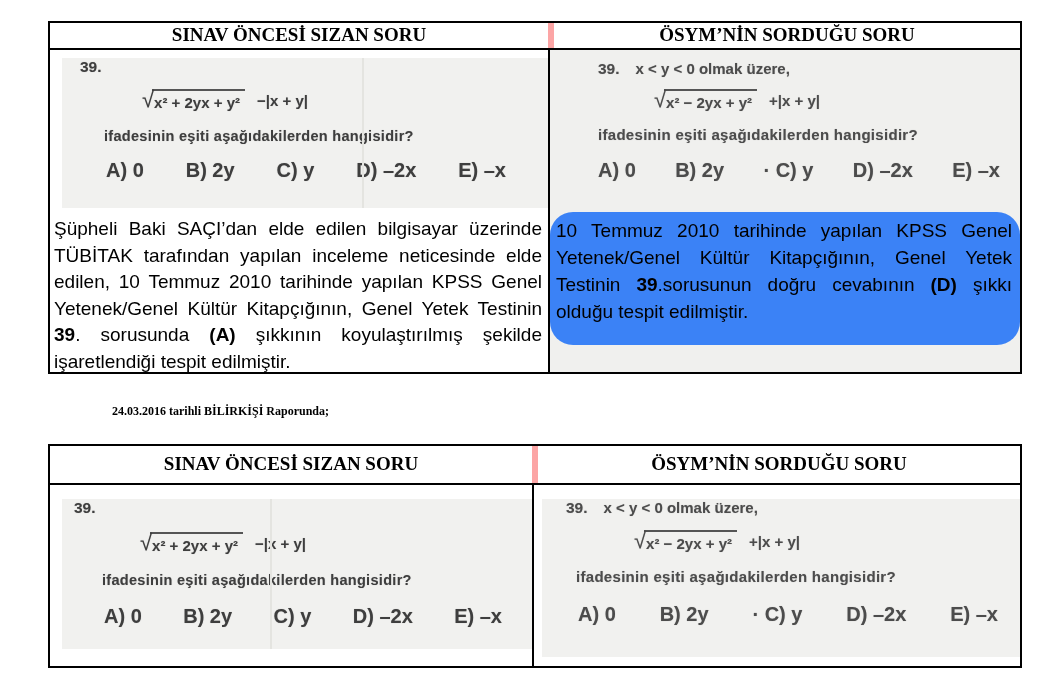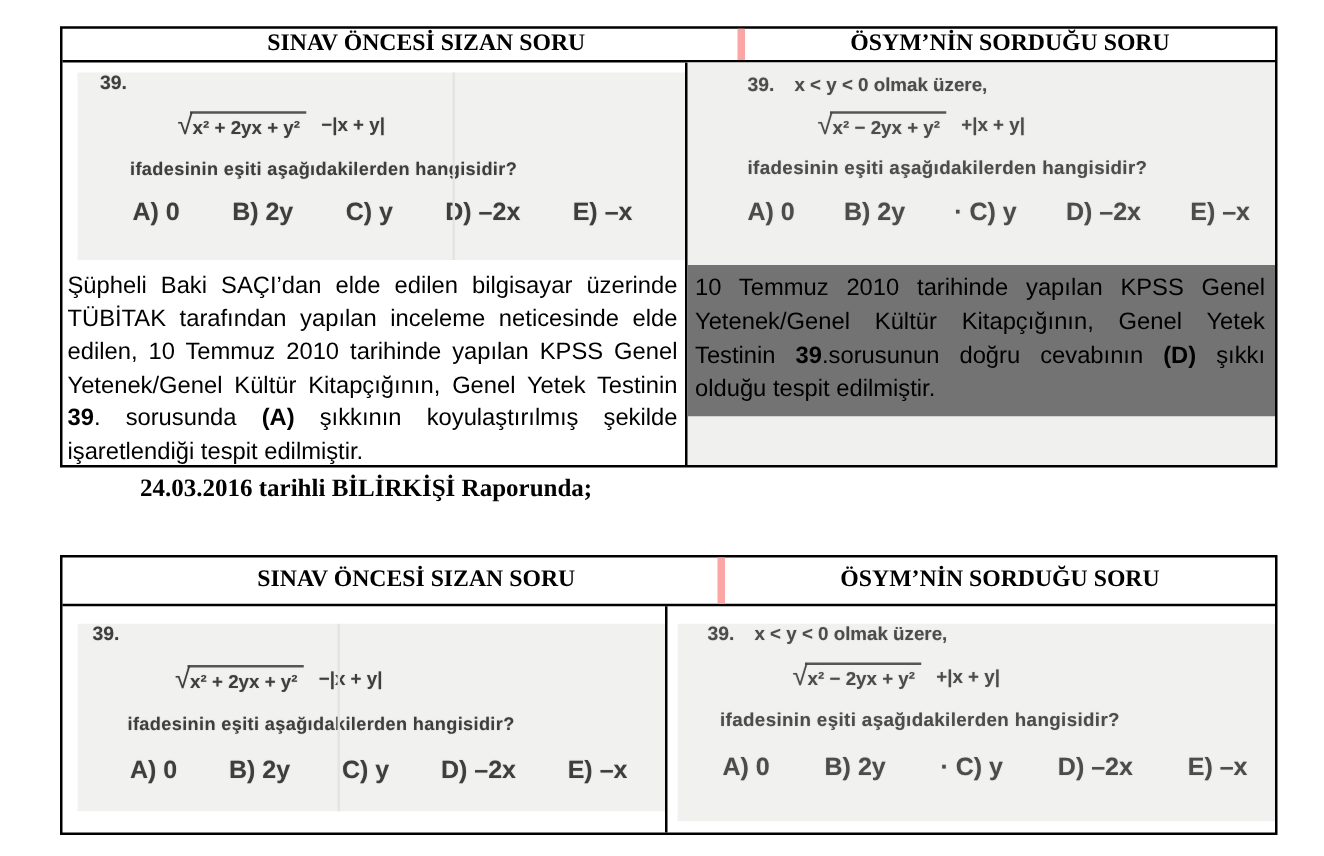--- a/index.html
+++ b/index.html
@@ -6,21 +6,21 @@
   .page {
     position:relative; width:1059px; height:685px; background:#fff;
     font-family:"Liberation Serif", serif; overflow:hidden;
   }
 
   
   .cmp { position:absolute; left:48px; width:970px; border:2px solid #000; background:#fff; }
   #t1 { top:21px; }
   #t2 { top:444px; }
 
-  .hdr-row { display:grid; border-bottom:2px solid #000;padding-left:42px; }
+  .hdr-row { display:grid; border-bottom:2px solid #000; }
   #t1 .hdr-row, #t1 .body-row { grid-template-columns:498px 1fr; }
   #t2 .hdr-row, #t2 .body-row { grid-template-columns:482px 1fr; }
 
   .hdr-cell {
     text-align:center; font-weight:bold; font-size:19px; line-height:20px;
     font-family:"Liberation Serif", serif; color:#000;
   }
   #t1 .hdr-cell { padding:2px 0 3px; }
   #t2 .hdr-cell { padding:8px 0 9px; }
   .hdr-cell + .hdr-cell { border-left:6px solid #fca5a5; }
@@ -75,27 +75,27 @@
   #t1 .scan-r .q-options { margin:16px 0 0 48px; width:402px; }
   #t2 .scan-l .q-options { margin:17px 0 0 42px; width:398px; }
   #t2 .scan-r .q-options { margin:18px 0 0 36px; width:420px; }
 
   
   .para {
     text-align:justify; font-size:19px; color:#000; margin:0;
     font-family:Liberation Sans, sans-serif;
   }
   .para-l { margin:8px 6px 0 4px; line-height:26.5px; }
-  .para-r { background:#737373; padding:5px 8px 8px 6px; line-height:27px; }
+  .para-r { background:#3b82f6; padding:5px 8px 20px 6px; line-height:27px;border-radius:23px; }
   .para b { font-weight:bold; }
 
   
   .mid-heading {
-    position:absolute; left:112px; top:380px;
-    font-weight:bold; font-size:20px; color:#000;
+    position:absolute; left:112px; top:404px;
+    font-weight:bold; font-size:12px; color:#000;
     font-family:"Liberation Serif", serif;
   }
 </style>
 </head>
 <body>
 
 <div class="page">
 
   <div class="cmp" id="t1">
     <div class="hdr-row">

